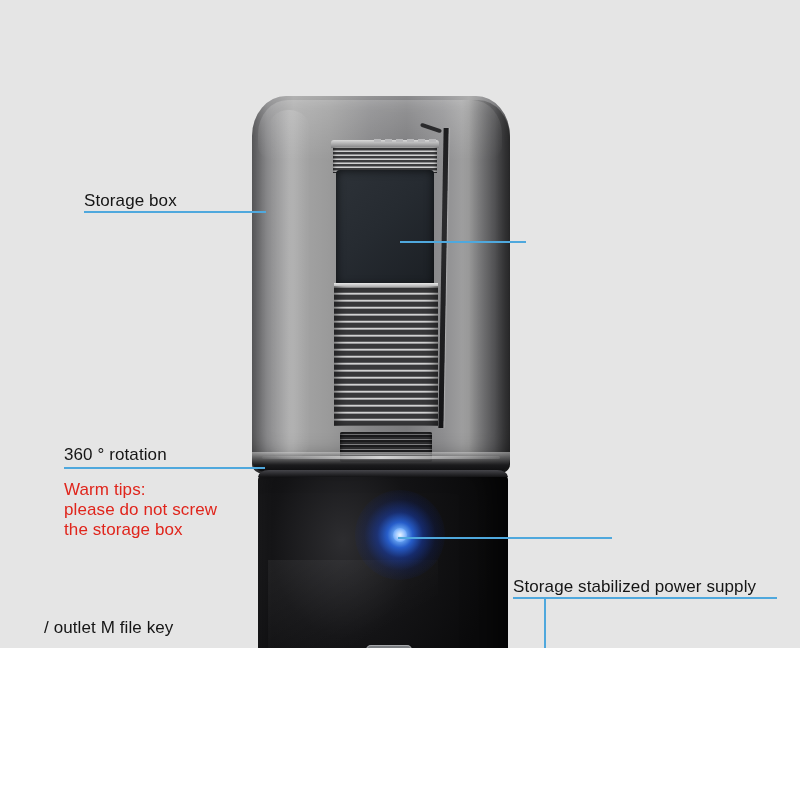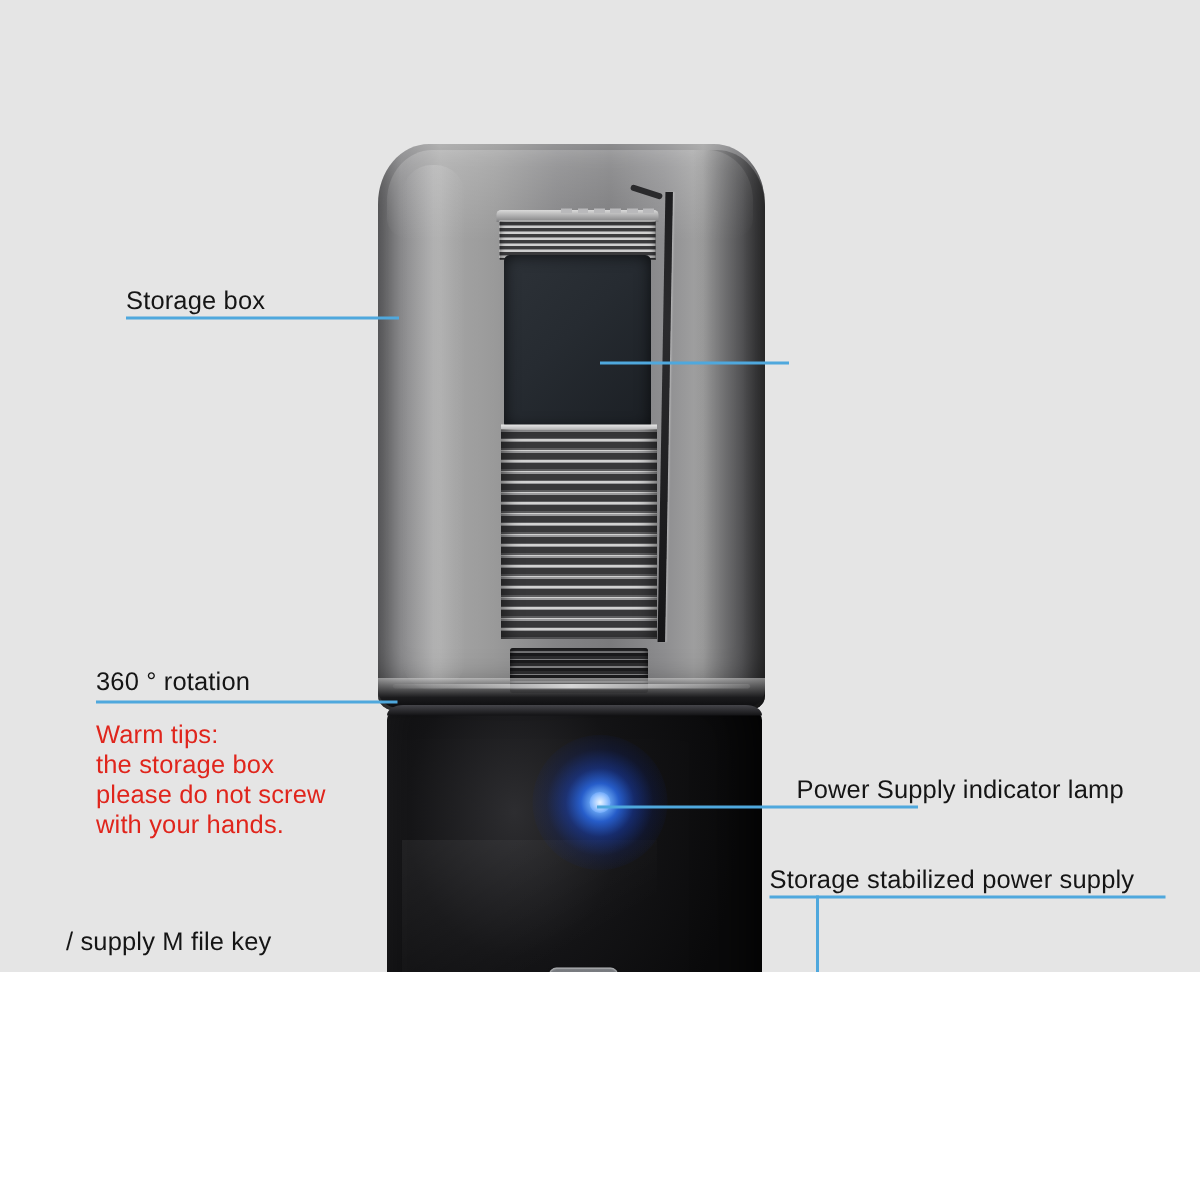--- a/index.html
+++ b/index.html
@@ -366,32 +366,30 @@
     <div class="label" style="left:84px; top:190px;">Storage box</div>
     <div class="leader h" style="left:84px; top:211px; width:182px;"></div>
 
     <div class="leader h" style="left:400px; top:241px; width:126px;"></div>
 
     <div class="label" style="left:64px; top:444px;text-align:center;">360 °  rotation</div>
     <div class="leader h" style="left:64px; top:467px; width:201px;"></div>
 
     <div class="label warn" style="left:64px; top:470px; width:170px;margin-top:10px;">
       <div>Warm tips:</div>
+      <div>please do not screw</div>
       <div>the storage box</div>
-      <div>please do not screw</div>
-      <div>with your hands.</div>
     </div>
 
-    <div class="label" style="left:531px; top:516px;">Power Supply indicator lamp</div>
     <div class="leader h" style="left:398px; top:537px; width:214px;"></div>
 
     <div class="label" style="left:513px; top:576px;">Storage stabilized power supply</div>
     <div class="leader h" style="left:513px; top:597px; width:264px;"></div>
     <div class="leader v" style="left:544px; top:597px; height:104px;"></div>
     <div class="leader h" style="left:500px; top:699px; width:46px;"></div>
 
     <div class="label" style="left:44px; top:617px;">
-      <div>/ supply M file key</div>
+      <div>/ outlet M file key</div>
     </div>
     <div class="leader h" style="left:44px; top:659px; width:354px;"></div>
 
   </div>
 </div>
 
 </body></html>

